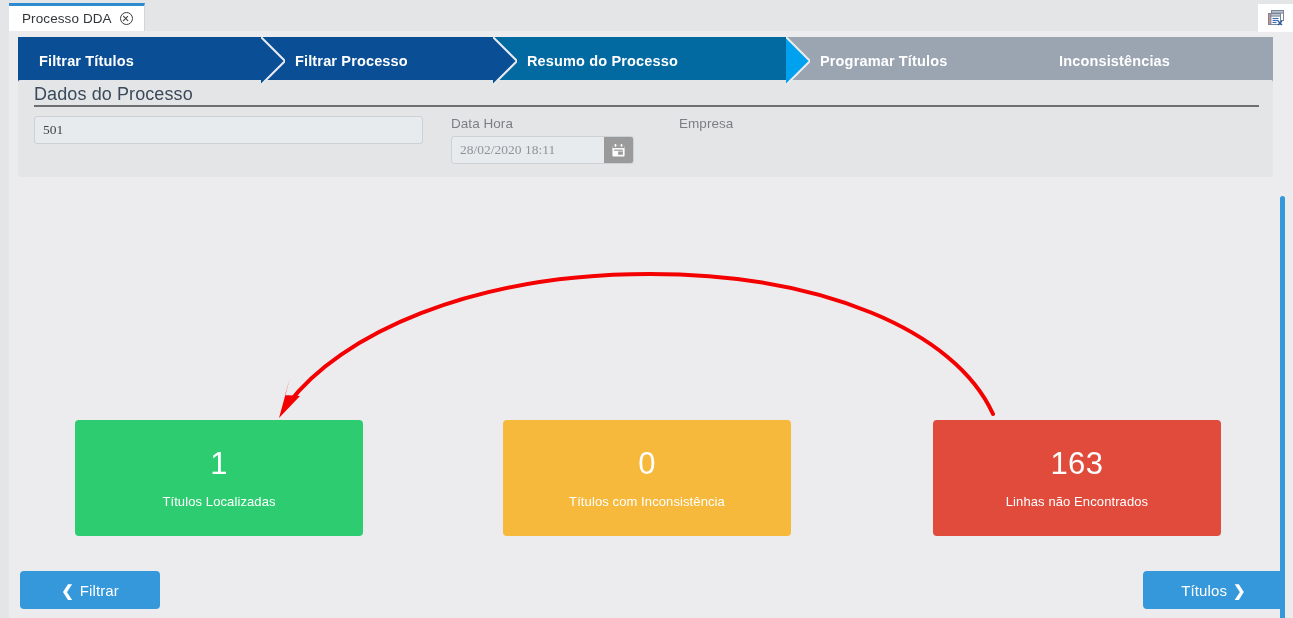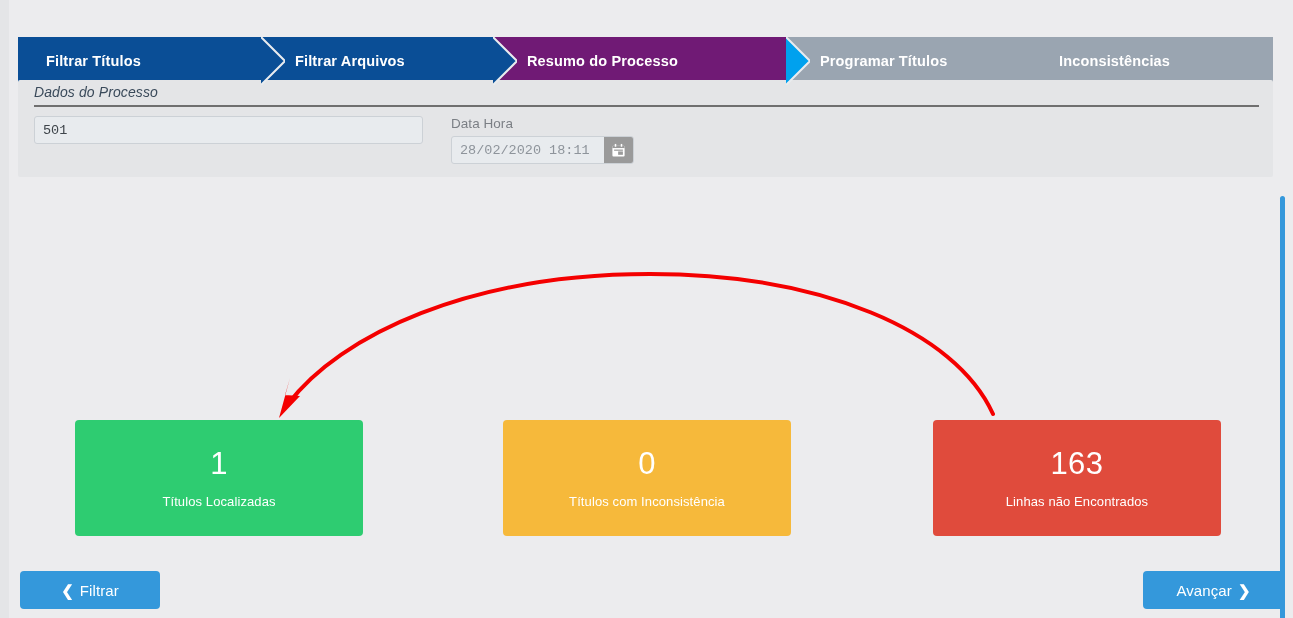--- a/index.html
+++ b/index.html
@@ -102,55 +102,54 @@
     display: flex;
     align-items: center;
     padding-left: 34px;
     color: #ffffff;
     font-size: 14.5px;
     font-weight: bold;
     letter-spacing: .15px;
     white-space: nowrap;
     cursor: pointer;
   }
-  .step:first-child { padding-left: 28px; }
+  .step:first-child { padding-left: 21px; }
 
   .step .chev {
     position: absolute;
     right: -24px;
     top: 0;
     width: 24px;
     height: 48px;
     z-index: 3;
   }
   .step .chev svg { display: block; }
 
   .step.done      { background: #0a4e96; width: 243px; }
   .step.done2     { background: #0a4e96; width: 232px; }
-  .step.active    { background: #701a75; width: 293px; text-align: center; }
+  .step.active    { background: #0369a1; width: 293px; text-align: center; }
   .step.todo      { background: #9aa5b1; width: 248px; }
   .step.todo-last { background: #9aa5b1; flex: 1 1 auto; }
 
   
   .panel {
     position: absolute;
     left: 18px; top: 80px;
     width: 1255px; height: 97px;
     background: #e4e5e7;
     border-radius: 2px;
     padding: 0;
   }
 
   .panel-title {
     position: absolute;
     left: 16px; top: 4px;
-    font-size: 14px;
+    font-size: 18px;
     color: #3a4a5a;
     letter-spacing: .1px;
-    font-style: italic;
   }
 
   .panel-rule {
     position: absolute;
     left: 16px; top: 25px;
     width: 1225px;
     height: 2px;
     background: #6f6f6f;
   }
 
@@ -168,21 +167,21 @@
   }
 
   .field-input {
     width: 100%;
     height: 28px;
     background: #e8ebee;
     border: 1px solid #ccd1d6;
     border-radius: 3px;
     font-size: 13.5px;
     color: #3f454b;
-    font-family: Liberation Mono, monospace;
+    font-family: Liberation Serif, serif;
     padding: 0 8px;
     outline: none;
   }
   .field-input::placeholder { color: #9aa0a6; }
 
   .field-processo { left: 16px;  width: 389px; }
   .field-data     { left: 433px; width: 183px; }
   .field-empresa  { left: 661px; width: 599px; }
 
   .date-wrap { position: relative; width: 183px; }
@@ -290,35 +289,55 @@
     cursor: pointer;
   }
 </style>
 </head>
 <body>
 
 <div id="app">
 
   <div class="left-gutter"></div>
 
+  <div class="tabstrip">
+    <div class="tab">
+      <span class="tab-label">Processo DDA</span>
+      <span class="tab-close"></span>
+    </div>
+
+    <div class="window-icon-wrap">
+      <svg width="20" height="20" viewBox="0 0 20 20">
+        <rect x="5.5" y="2.5" width="12" height="10" fill="#ffffff" stroke="#7a8596" stroke-width="1"></rect>
+        <rect x="5.5" y="2.5" width="12" height="2.6" fill="#b9c2ce" stroke="#7a8596" stroke-width="1"></rect>
+        <rect x="2.5" y="5.5" width="12" height="11" fill="#ffffff" stroke="#7a8596" stroke-width="1"></rect>
+        <rect x="2.5" y="5.5" width="12" height="2.6" fill="#b9c2ce" stroke="#7a8596" stroke-width="1"></rect>
+        <rect x="2.5" y="5.5" width="2.4" height="11" fill="#d98a8a" stroke="#7a8596" stroke-width="1"></rect>
+        <line x1="6.5" y1="10.5" x2="12.5" y2="10.5" stroke="#3b6fb5" stroke-width="1.1"></line>
+        <line x1="6.5" y1="12.5" x2="12.5" y2="12.5" stroke="#3b6fb5" stroke-width="1.1"></line>
+        <line x1="6.5" y1="14.5" x2="10.5" y2="14.5" stroke="#3b6fb5" stroke-width="1.1"></line>
+        <path d="M12 13 l4 4 M16 13 l-4 4" stroke="#2b5ca8" stroke-width="1.4"></path>
+      </svg>
+    </div>
+  </div>
 
   <div class="wizard">
 
     <div class="step done">
       <span>Filtrar Títulos</span>
       <span class="chev">
         <svg width="24" height="48" viewBox="0 0 24 48" preserveAspectRatio="none">
           <polygon points="0,0 24,24 0,48" fill="#0a4e96"></polygon>
           <polyline points="0,0 24,24 0,48" fill="none" stroke="#e9ecef" stroke-width="2"></polyline>
         </svg>
       </span>
     </div>
 
     <div class="step done2">
-      <span>Filtrar Arquivos</span>
+      <span>Filtrar Processo</span>
       <span class="chev">
         <svg width="24" height="48" viewBox="0 0 24 48" preserveAspectRatio="none">
           <polygon points="0,0 24,24 0,48" fill="#0a4e96"></polygon>
           <polyline points="0,0 24,24 0,48" fill="none" stroke="#e9ecef" stroke-width="2"></polyline>
         </svg>
       </span>
     </div>
 
     <div class="step active">
       <span>Resumo do Processo</span>
@@ -364,20 +383,21 @@
             <rect x="4" y="1" width="1.6" height="3" fill="#ffffff"></rect>
             <rect x="10.4" y="1" width="1.6" height="3" fill="#ffffff"></rect>
             <rect x="3.3" y="7" width="9.4" height="1.3" fill="#9a9a9a"></rect>
             <rect x="7.6" y="9" width="5.1" height="3.6" fill="#9a9a9a"></rect>
           </svg>
         </button>
       </div>
     </div>
 
     <div class="field field-empresa">
+      <label class="field-label">Empresa</label>
     </div>
   </div>
 
   <div class="cards">
     <div class="card card-green">
       <div class="card-value">1</div>
       <div class="card-label">Títulos Localizadas</div>
     </div>
 
     <div class="card card-yellow">
@@ -395,21 +415,21 @@
     <path d="M 993 414 C 955 330 820 274 650 274 C 470 274 340 335 288 404" fill="none" stroke="#f40000" stroke-width="4" stroke-linecap="round"></path>
     <polygon points="279,418 300,396 285,395 290,378" fill="#f40000"></polygon>
   </svg>
 
   <button class="btn btn-retornar">
     <span class="glyph">❮</span>
     <span>Filtrar</span>
   </button>
 
   <button class="btn btn-avancar">
-    <span>Avançar</span>
+    <span>Títulos</span>
     <span class="glyph">❯</span>
   </button>
 
   <div class="scrollbar-track">
     <div class="scrollbar-thumb"></div>
   </div>
 
 </div>
 
 </body></html>

